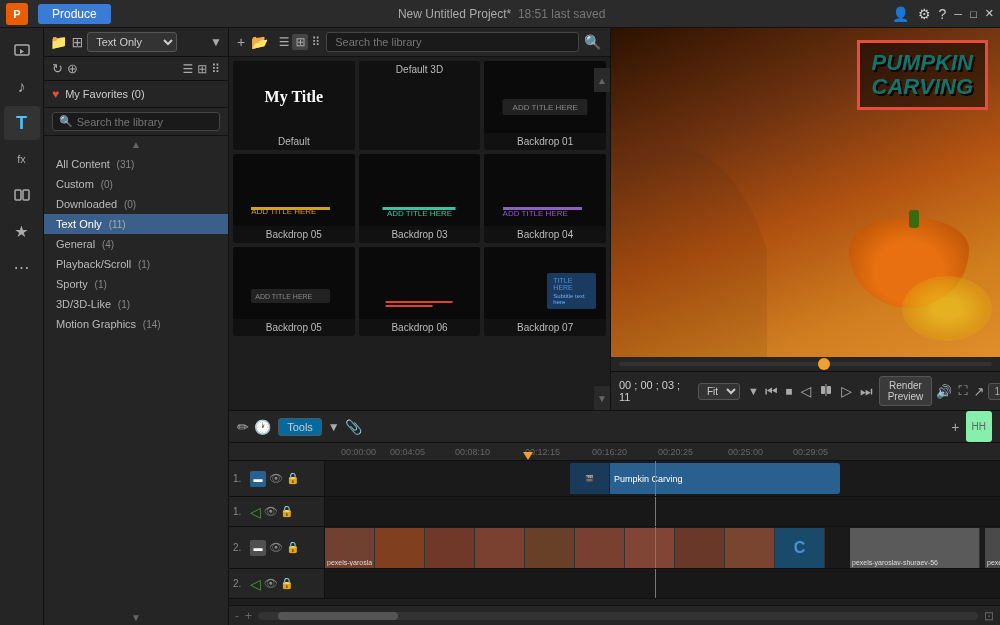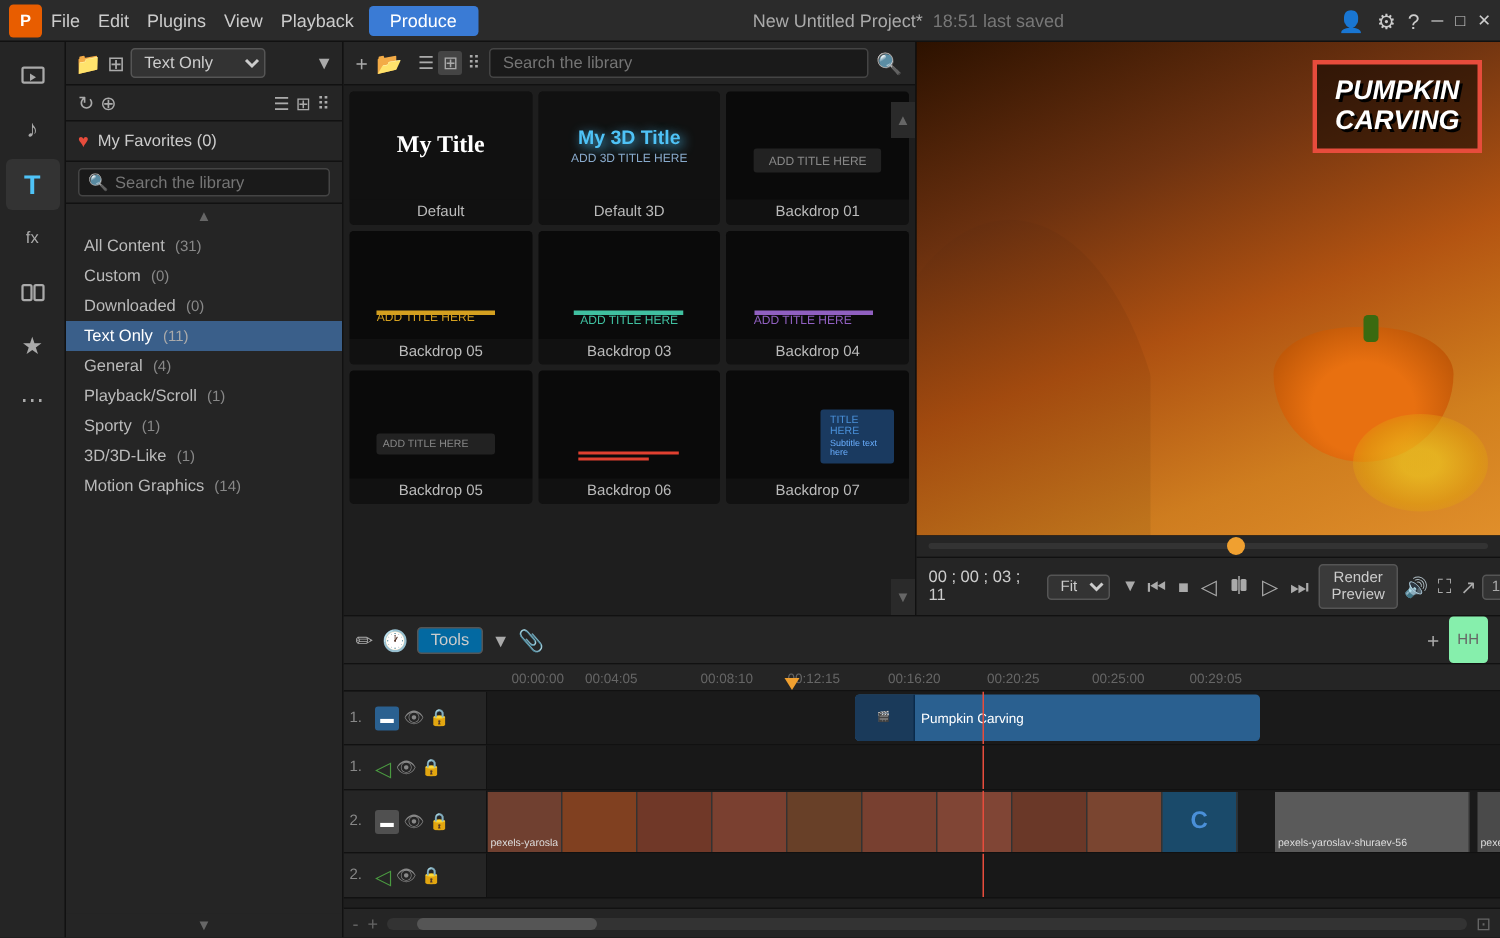--- a/index.html
+++ b/index.html
@@ -63,21 +63,21 @@
     .item-thumb { width: 100%; height: 72px; background: #0a0a0a; display: flex; align-items: center; justify-content: center; position: relative; overflow: hidden; }
     .item-label { font-size: 10px; color: #bbb; text-align: center; padding: 3px 2px; }
 
     
     .thumb-default { background: #111; }
 
     
     #preview-panel { width: 390px; background: #1a1a1a; border-left: 1px solid #111; display: flex; flex-direction: column; }
     #preview-video { flex: 1; background: #000; position: relative; overflow: hidden; }
     .preview-overlay-text { position: absolute; top: 12px; right: 12px; border: 3px solid #e74c3c; padding: 8px 12px; background: rgba(0,0,0,0.5); }
-    .preview-overlay-text .pt1 { color: #ffffff; font-size: 18px; font-weight: 900; font-style: italic; text-shadow: 2px 2px 0 #000; line-height: 1.1; }
+    .preview-overlay-text .pt1 { color: #0f766e; font-size: 22px; font-weight: 900; font-style: italic; text-shadow: 2px 2px 0 #000; line-height: 1.1; }
 
     
     #scrubber { height: 14px; background: #252525; position: relative; display: flex; align-items: center; padding: 0 8px; }
     #scrubber-track { flex: 1; height: 4px; background: #333; border-radius: 2px; position: relative; }
     #scrubber-thumb { width: 12px; height: 12px; background: #f0a030; border-radius: 50%; position: absolute; top: -4px; left: 55%; transform: translateX(-50%); }
 
     
     #playback { display: flex; align-items: center; padding: 4px 8px; gap: 4px; border-top: 1px solid #111; background: #252525; }
     .time-display { font-size: 11px; color: #ccc; min-width: 75px; }
     .fit-select { background: #333; border: 1px solid #555; color: #ccc; font-size: 10px; padding: 1px 4px; border-radius: 3px; }
@@ -119,27 +119,20 @@
 
     
     .pumpkin-bg { width: 100%; height: 100%; background: linear-gradient(135deg, #3a1a00 0%, #8b4513 40%, #c76b1a 70%, #e0860a 100%); position: relative; overflow: hidden; }
     .pumpkin-hand-area { position: absolute; bottom: 0; left: 0; right: 60%; top: 20%; background: linear-gradient(180deg, #5a3010 0%, #3a1a00 100%); clip-path: ellipse(70% 80% at 40% 100%); opacity: 0.8; }
   </style>
 </head>
 <body>
 
 <div id="topbar">
   <div class="logo">P</div>
-  <div class="menu-items">
-    <span>File</span>
-    <span>Edit</span>
-    <span>Plugins</span>
-    <span>View</span>
-    <span>Playback</span>
-  </div>
   <button class="produce-btn">Produce</button>
   <div class="project-title">
     <span>New Untitled Project*</span>&nbsp;
     <span style="color:#777">18:51 last saved</span>
   </div>
   <div class="top-icons">
     <span>👤</span>
     <span>⚙</span>
     <span>?</span>
     <span style="font-size:11px">─</span>
@@ -270,24 +263,20 @@
           <div id="content-grid">
 
             <div class="content-item">
               <div class="item-thumb thumb-default" style="background:#111; display:flex; align-items:center; justify-content:center;">
                 <span style="color:white; font-size:16px; font-weight:bold; font-family: Georgia, serif;">My Title</span>
               </div>
               <div class="item-label">Default</div>
             </div>
 
             <div class="content-item">
-              <div class="item-thumb" style="background:#111; display:flex; align-items:center; justify-content:center; flex-direction:column;">
-                <span style="color:#4fc3f7; font-size:13px; font-weight:bold; text-shadow: 2px 2px 8px #4fc3f7;">My 3D Title</span>
-                <span style="color:#88aacc; font-size:8px; margin-top:2px;">ADD 3D TITLE HERE</span>
-              </div>
               <div class="item-label">Default 3D</div>
             </div>
 
             <div class="content-item">
               <div class="item-thumb" style="background:#0a0a0a; position:relative;">
                 <div style="position:absolute; bottom:18px; left:50%; transform:translateX(-50%); width:70%; height:16px; background:#222; border-radius:2px; display:flex; align-items:center; justify-content:center;">
                   <span style="font-size:8px; color:#888;">ADD TITLE HERE</span>
                 </div>
               </div>
               <div class="item-label">Backdrop 01</div>
@@ -415,21 +404,21 @@
         <span class="tl-clip-icon">📎</span>
         <div style="flex:1;"></div>
         <span class="tl-icon">+</span>
         <span style="font-size:10px; color:#666; background:#86efac; padding:10px 6px; border-radius:3px;">HH</span>
       </div>
 
       <div id="timeline-ruler">
         <div class="ruler-marks" style="position:relative; flex:1;">
           <span style="position:absolute; left:16px; font-size:9px; color:#666;">00:00:00</span>
           <span style="position:absolute; left:65px; font-size:9px; color:#666;">00:04:05</span>
-          <span style="position:absolute; left:142px; font-size:9px; color:#666;">00:08:10</span>
+          <span style="position:absolute; left:130px; font-size:9px; color:#666;">00:08:10</span>
           <span style="position:absolute; left:200px; font-size:9px; color:#666;">00:12:15</span>
           <span style="position:absolute; left:267px; font-size:9px; color:#666;">00:16:20</span>
           <span style="position:absolute; left:333px; font-size:9px; color:#666;">00:20:25</span>
           <span style="position:absolute; left:403px; font-size:9px; color:#666;">00:25:00</span>
           <span style="position:absolute; left:468px; font-size:9px; color:#666;">00:29:05</span>
 
           <div style="position:absolute; left:198px; top:0; width:0; height:0; border-left:5px solid transparent; border-right:5px solid transparent; border-top:8px solid #f0a030;"></div>
         </div>
       </div>
 

